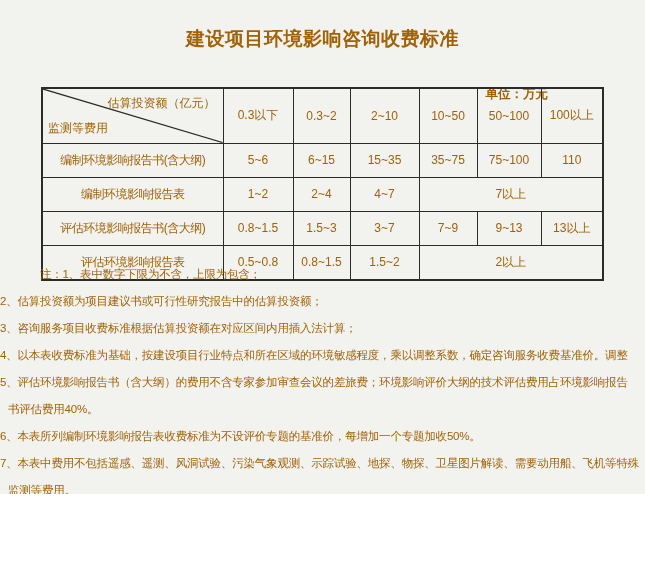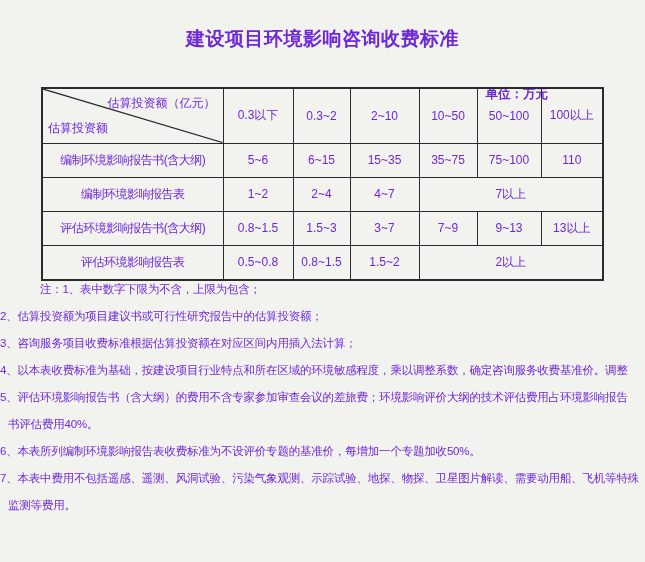--- a/index.html
+++ b/index.html
@@ -1,23 +1,23 @@
 <!DOCTYPE html>
 <html><head>
 <meta charset="utf-8">
 <style>
   * { box-sizing: border-box; }
   html, body { margin: 0; padding: 0; }
   .page {
     position: relative;
     width: 645px;
-    height: 562px;
+    height: 494px;
     background: #f2f2ef;
     font-family: "Liberation Sans", sans-serif;
-    color: #6d28d9;
+    color: #a16207;
     overflow: hidden;
     text-decoration: underline;
   }
   .doc-title {
     position: absolute;
     top: 26px; left: 0; width: 100%;
     text-align: center;
     font-size: 19px;
     font-weight: bold;
     letter-spacing: 0.5px;
@@ -61,21 +61,21 @@
     position: absolute; bottom: 6px; left: 5px;
     font-size: 12px;
   }
   td.row-label {
     text-align: left;
     padding-left: 3px;
     letter-spacing: -0.5px;
   }
   .notes {
     position: absolute;
-    top: 276px; left: 0; width: 645px;
+    top: 261px; left: 0; width: 645px;
   }
   .note-line {
     height: 27px;
     line-height: 27px;
     font-size: 11.5px;
     white-space: nowrap;
     letter-spacing: -0.2px;
   }
   .n-first { margin-left: 40px; }  
   .n-item  { }  
@@ -100,21 +100,21 @@
         <col style="width:64px">
       <col style="width:62px">
     </colgroup>
     <tbody>
       <tr class="hdr-row">
         <td class="corner-cell">
           <svg class="diag-svg" viewBox="0 0 181 55" preserveAspectRatio="none">
             <line x1="0" y1="0" x2="181" y2="55" stroke="#2b2b2b" stroke-width="1.3"></line>
           </svg>
           <span class="corner-top">估算投资额（亿元）</span>
-          <span class="corner-bottom">估算投资额</span>
+          <span class="corner-bottom">监测等费用</span>
         </td>
         <td>0.3以下</td>
         <td>0.3~2</td>
         <td>2~10</td>
         <td>10~50</td>
         <td>50~100</td>
         <td>100以上</td>
       </tr>
 
       <tr class="data-row">

